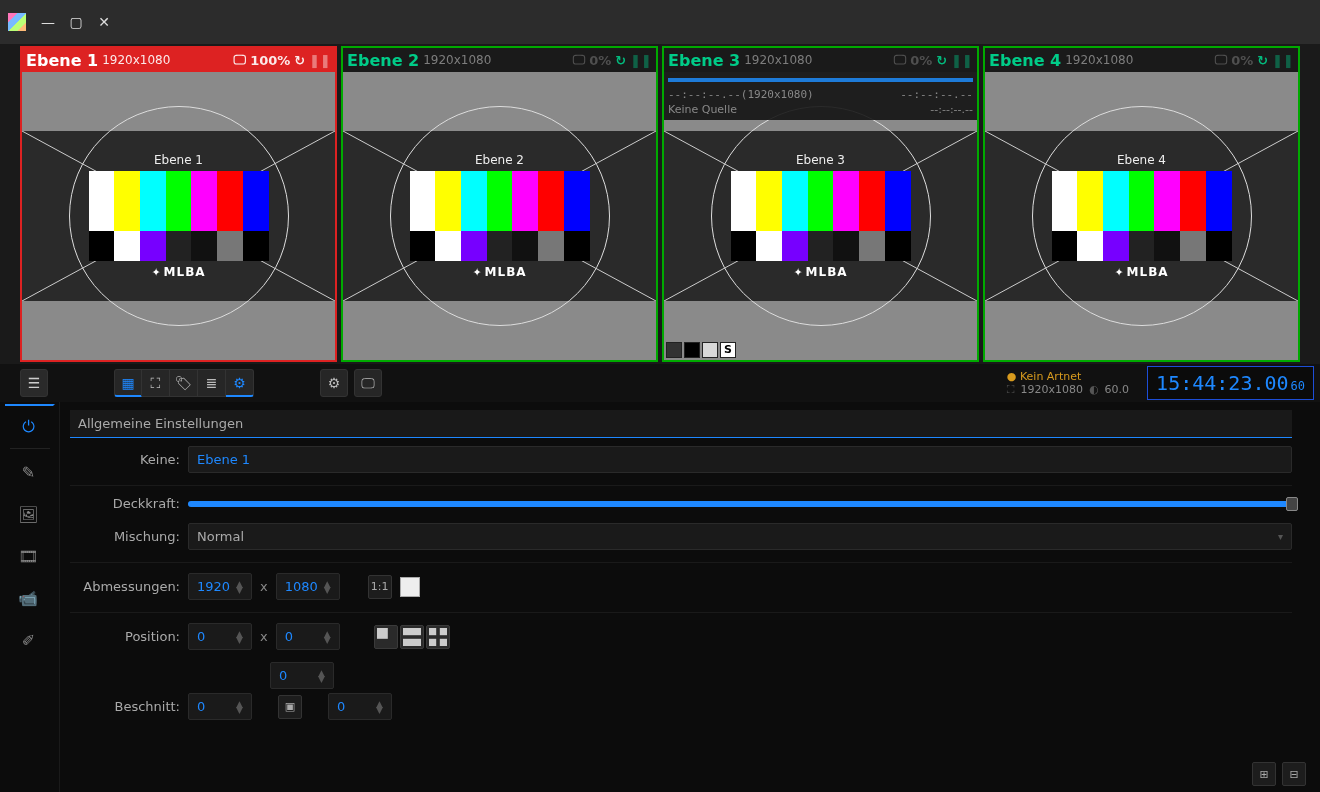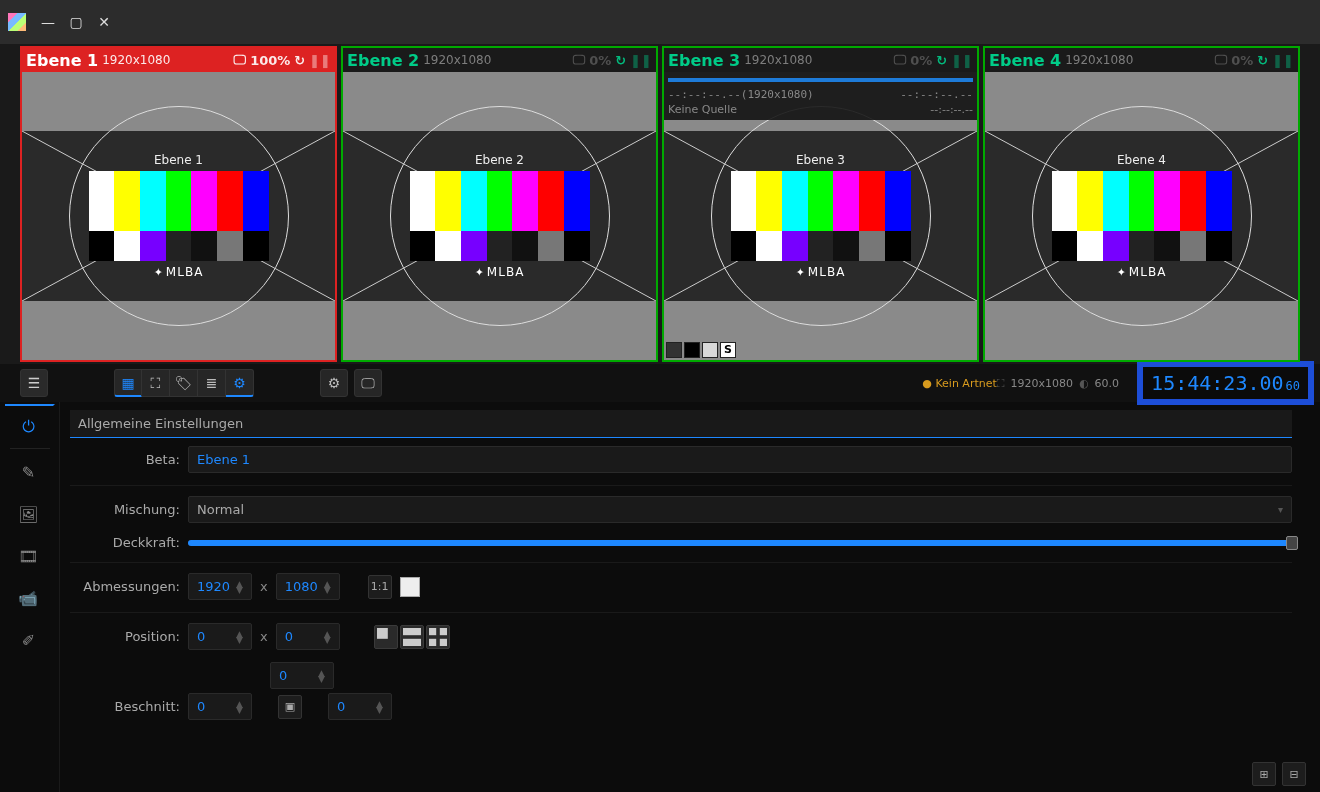--- a/index.html
+++ b/index.html
@@ -77,21 +77,21 @@
   .test-wrap svg.bgx { position:absolute; inset:0; width:100%; height:100%; }
   .test-col {
     position:absolute; left:50%; top:50%; transform:translate(-50%,-50%);
     width:180px;
   }
   .test-label{ text-align:center; color:#eee; font-size:12px; margin-bottom:4px;}
   .bars-row { display:flex; height:60px;}
   .bars-row span { flex:1; }
   .bars-row2 { display:flex; height:30px;}
   .bars-row2 span { flex:1; }
-  .mlba { text-align:center; color:#fff; font-size:12px; font-weight:normal; margin-top:4px; letter-spacing:1px;}
+  .mlba { text-align:center; color:#fff; font-size:12px; font-weight:bold; margin-top:4px; letter-spacing:1px;}
   .mlba::before{content:"✦"; margin-right:2px; font-size:11px;}
   
   .circ {
     position:absolute; left:50%; top:50%; width:220px; height:220px; border:1px solid #ddd; border-radius:50%;
     transform:translate(-50%,-50%);
     pointer-events:none;
   }
   
   .src-bars {
     position:absolute; top:0; left:0; right:0;
@@ -130,31 +130,31 @@
   }
   .iconbtn.menu { background:#2a2a2a; color:#ccc;}
   .tab-icons { display:flex; gap:0; margin-left:60px;}
   .tab-icons .iconbtn { border-radius:0; border-left:none;}
   .tab-icons .iconbtn:first-child{border-left:1px solid #333; border-radius:3px 0 0 3px;}
   .tab-icons .iconbtn:last-child{border-radius:0 3px 3px 0;}
   .tab-icons .iconbtn.active { border-bottom:2px solid #1e88ff; color:#1e88ff;}
   .right-tools { display:flex; gap:6px; margin-left:60px;}
   .mid-spacer{flex:1;}
   .status-block {
-    display:flex; flex-direction:row;
+    display:flex; flex-direction:column;
     font-size:11px; color:#888;
     margin-right:12px;
   }
   .status-block .warn{ color:#d89b1e;}
   .status-block .warn::before{content:"● "; color:#d89b1e;}
   .status-block .row2{ display:flex; gap:6px; align-items:center;}
   .status-block .row2 .ico{ color:#555;}
   .clock {
     background:#0b0b0b;
-    border:6px solid #1d4ed8;
+    border:1px solid #1d4ed8;
     padding:4px 8px;
     font-family:"DejaVu Sans Mono", monospace;
     color:#1e88ff; font-size:20px;
     display:flex; align-items:baseline;
   }
   .clock .small{ font-size:12px; margin-left:2px;}
 
   
   .props {
     flex:1;
@@ -476,38 +476,38 @@
     <div class="side-tab">🖼</div>
     <div class="side-tab">🎞</div>
     <div class="side-tab">📹</div>
     <div class="side-tab">✐</div>
   </div>
 
   <div class="form-area">
     <div class="section-title">Allgemeine Einstellungen</div>
 
     <div class="form-row">
-      <div class="form-label">Beta:</div>
+      <div class="form-label">Keine:</div>
       <div class="text-input">Ebene 1</div>
     </div>
 
     <div class="sep-line"></div>
-
-    <div class="form-row">
-      <div class="form-label">Mischung:</div>
-      <div class="select-input">
-        <span>Normal</span>
-      </div>
-    </div>
 
     <div class="form-row">
       <div class="form-label">Deckkraft:</div>
       <div class="slider">
         <div class="fill" id="op-fill" style="width: 100%;"></div>
         <div class="handle" id="op-handle" style="left: calc(100% - 6px);"></div>
+      </div>
+    </div>
+
+    <div class="form-row">
+      <div class="form-label">Mischung:</div>
+      <div class="select-input">
+        <span>Normal</span>
       </div>
     </div>
 
     <div class="sep-line"></div>
 
     <div class="form-row">
       <div class="form-label">Abmessungen:</div>
       <div class="num-input">
         <span>1920</span>
         <span class="spin">

